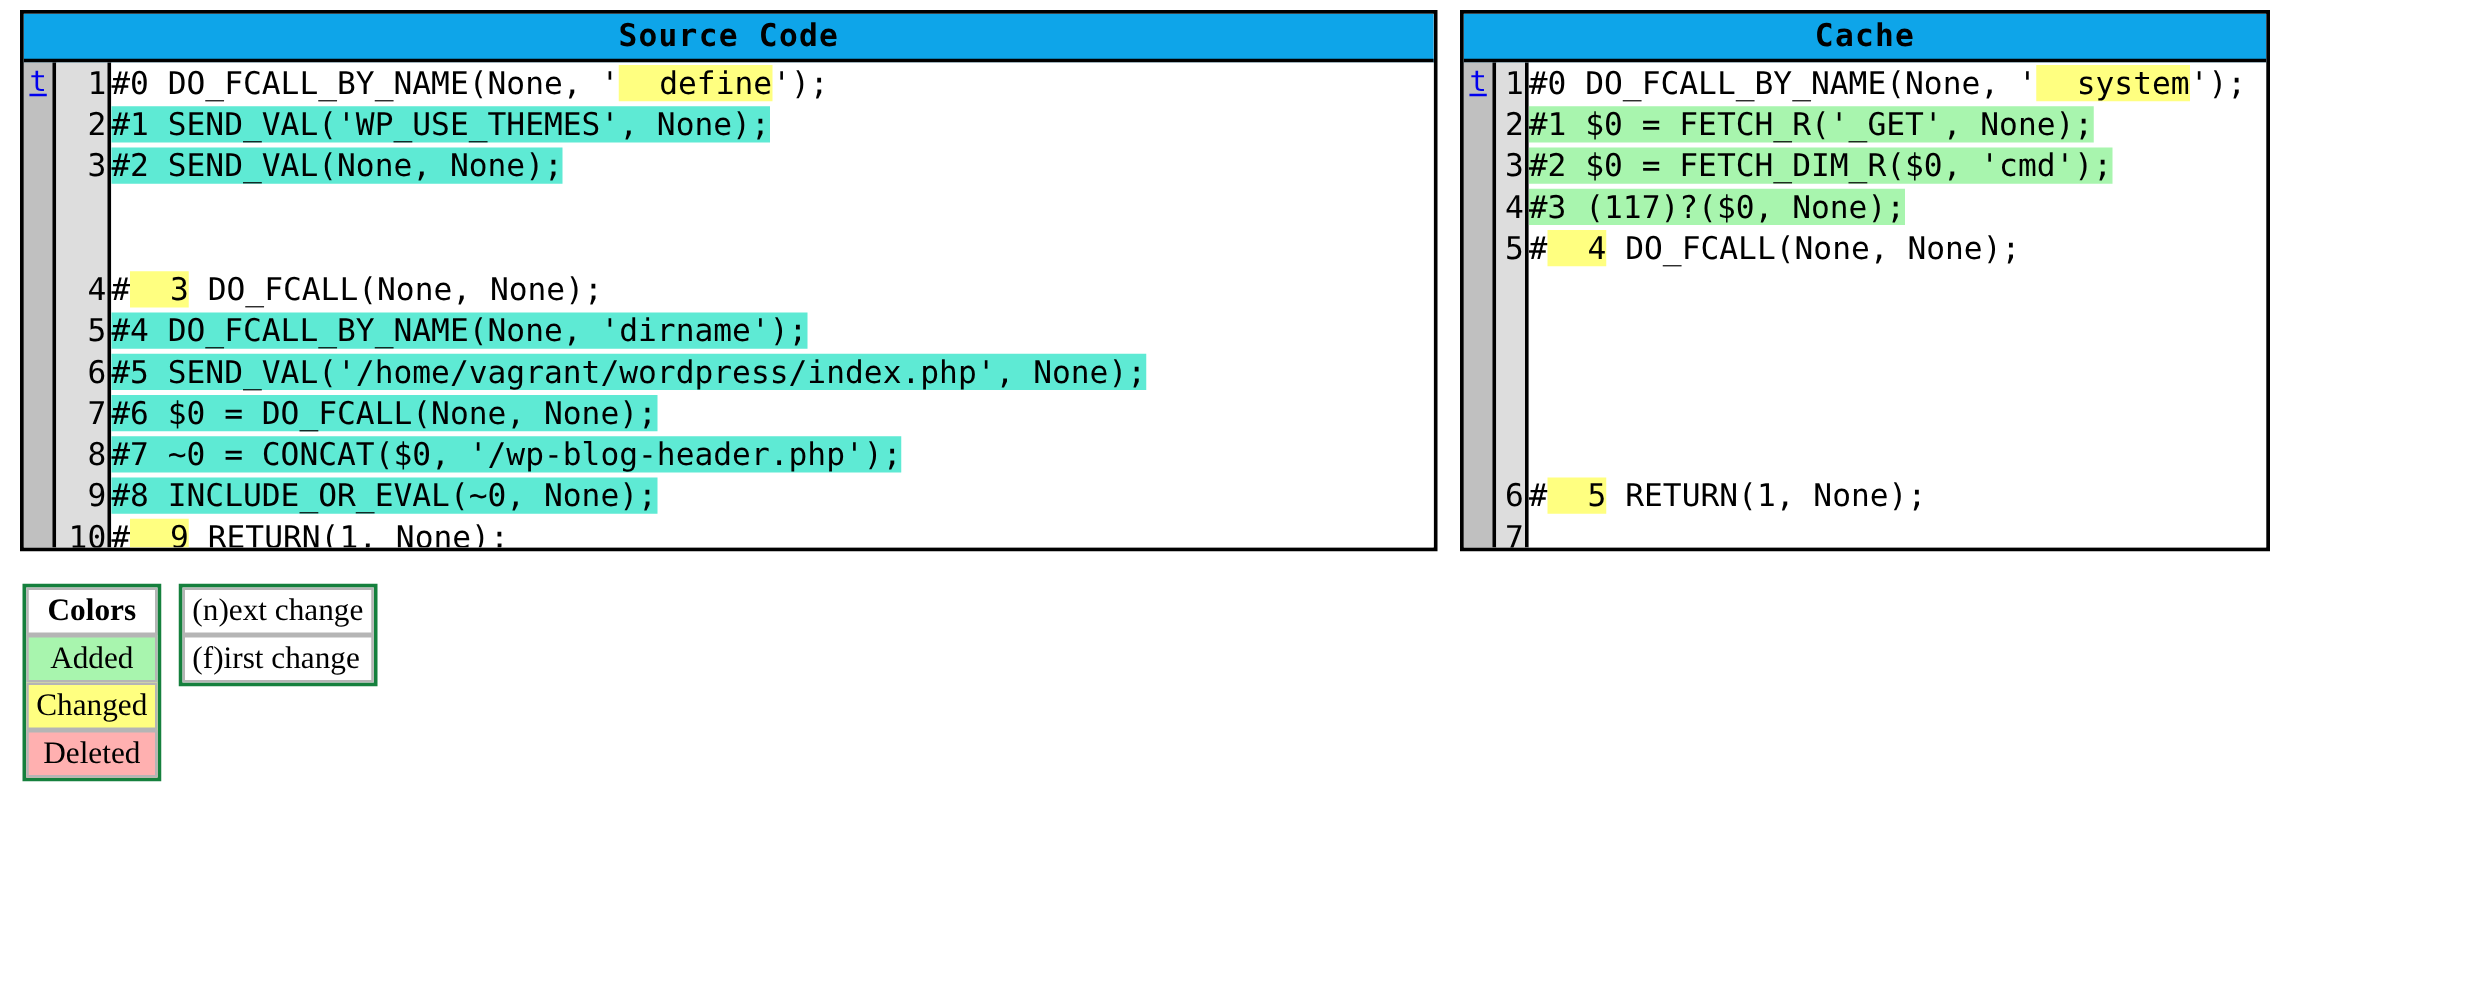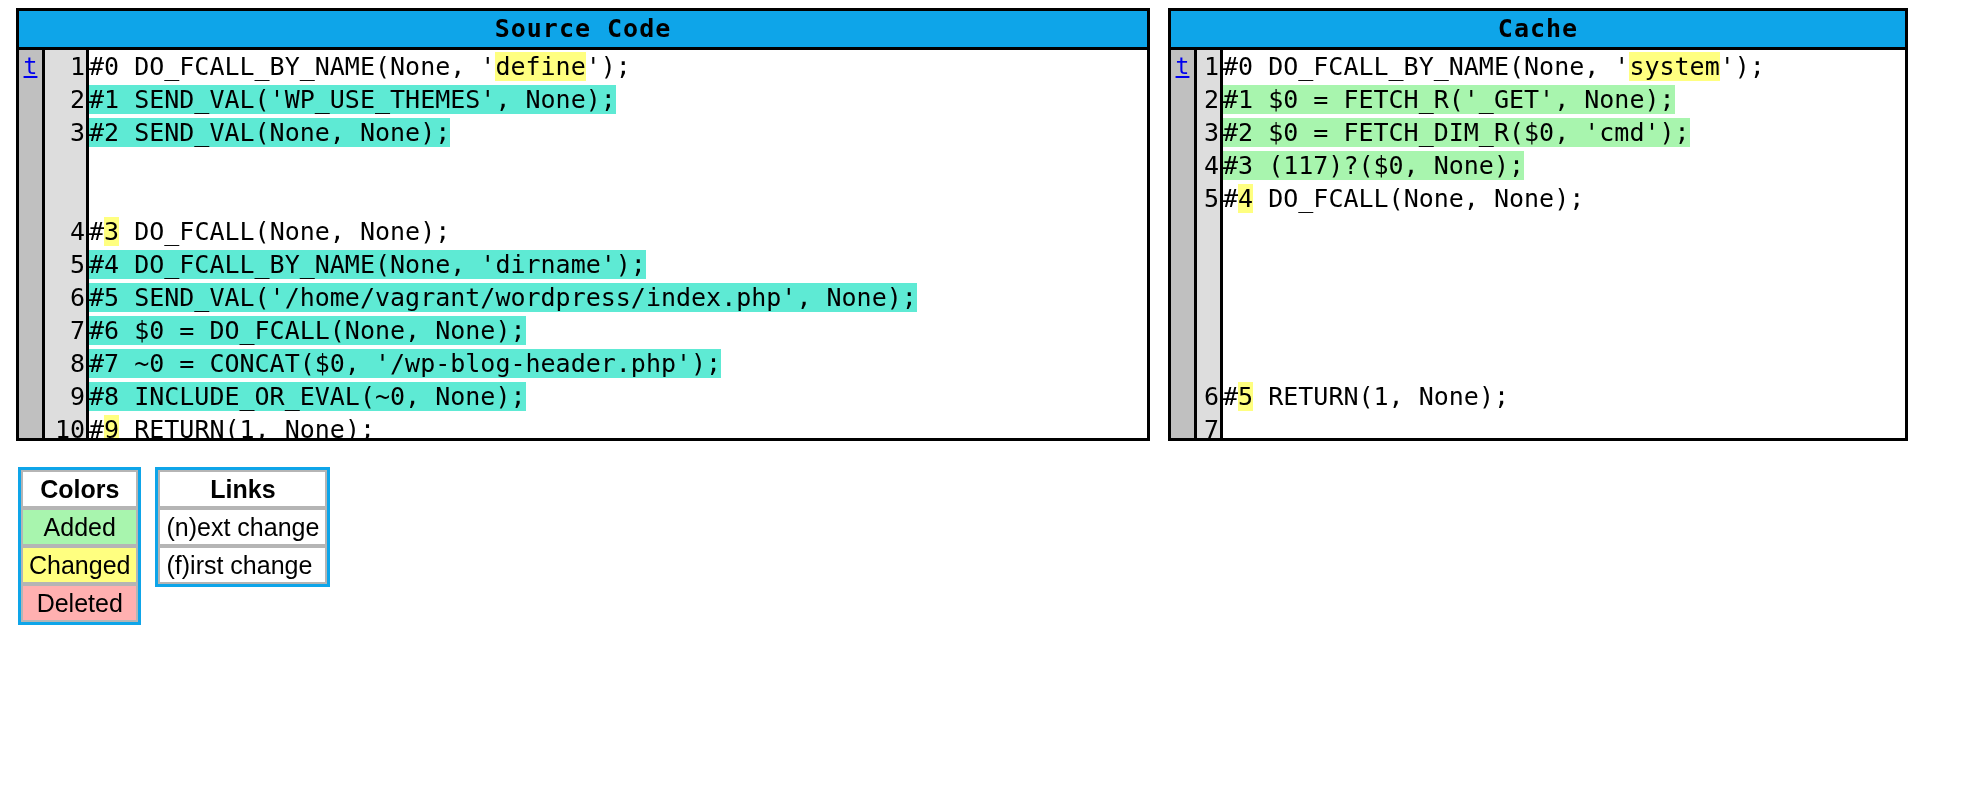--- a/index.html
+++ b/index.html
@@ -22,21 +22,21 @@
     padding-left: 16px;
   }
 
   .pane {
     border: 3px solid #000000;
     background: #ffffff;
     box-sizing: border-box;
     overflow: hidden;
   }
   .pane.left  { width: 1134px; }
-  .pane.right { width: 740px;  margin-left: 18px; }
+  .pane.right { width: 648px;  margin-left: 18px; }
 
   .pane-title {
     background: #0ea5e9;
     border-bottom: 3px solid #000000;
     text-align: center;
     font-family: "DejaVu Sans Mono", "Liberation Mono", monospace;
     font-weight: bold;
     font-size: 25px;
     line-height: 36px;
     height: 36px;
@@ -93,21 +93,21 @@
     overflow: hidden;
   }
   .code-line {
     height: 33px;
     white-space: pre;
   }
   .code-line > span { white-space: pre; }
 
   .bg-del { background: #5eead4; }
   .bg-add { background: #a8f5ae; }
-  .hl-chg { background: #ffff80; }
+  .hl-chg { background: #ffff80; padding-left: 32px; }
 
   
   .legends-block {
     margin-top: 26px;
     margin-left: 18px;
     width: 460px;
   }
   .legends-title {
     text-align: center;
     font-family: "DejaVu Sans", "Liberation Sans", sans-serif;
@@ -118,23 +118,23 @@
     padding-right: 130px;
   }
   .legend-tables {
     display: flex;
     align-items: flex-start;
     gap: 14px;
   }
   table.legend {
     border-collapse: separate;
     border-spacing: 0;
-    border: 3px solid #0ea5e9;
-    background: #ffffff;
-    font-family: Liberation Sans, sans-serif;
+    border: 3px solid #15803d;
+    background: #ffffff;
+    font-family: Liberation Serif, serif;
     font-size: 25px;
   }
   table.legend td {
     border: 2px solid #b5b5b5;
     padding: 2px 6px;
     color: #000000;
     white-space: pre;
     line-height: 30px;
   }
   table.legend td.head {
@@ -191,23 +191,20 @@
             <td class="c-changed">Changed</td>
           </tr>
           <tr>
             <td class="c-deleted">Deleted</td>
           </tr>
         </tbody>
     </table>
     <table class="legend links">
       <tbody id="legend-links-body">
           <tr>
-            <td class="head">Links</td>
-          </tr>
-          <tr>
             <td>(n)ext change</td>
           </tr>
           <tr>
             <td>(f)irst change</td>
           </tr>
         </tbody>
     </table>
   </div>
 </div>
 

